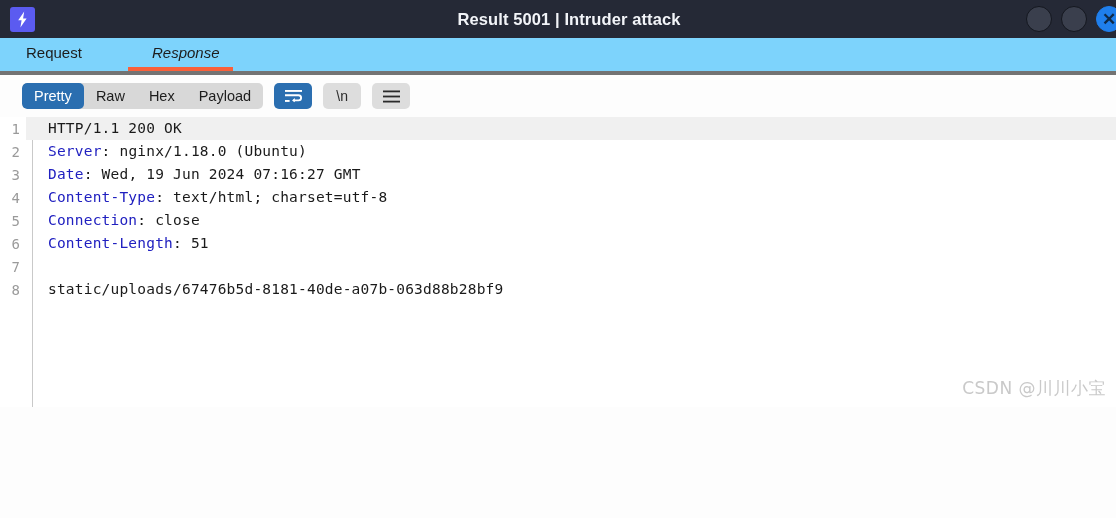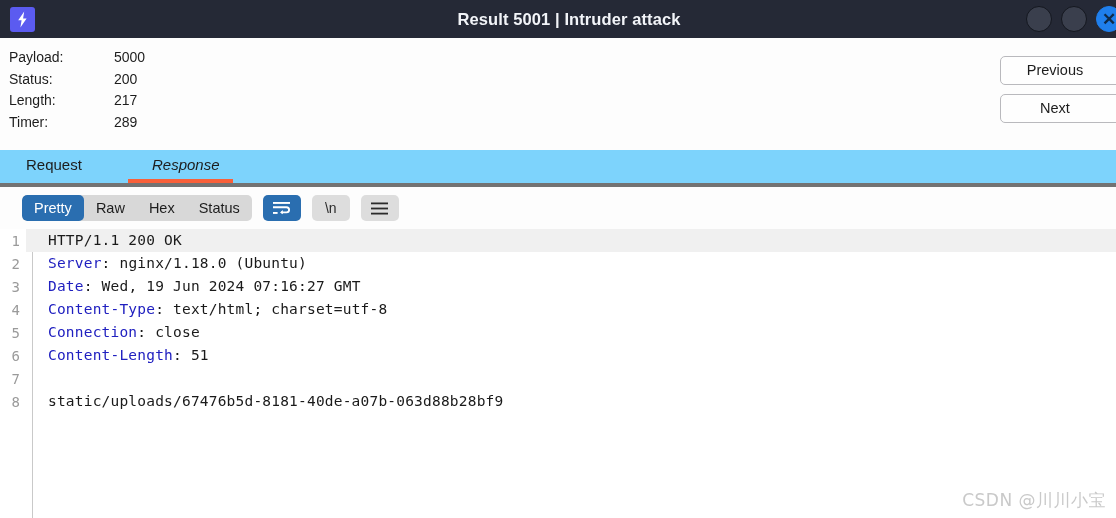--- a/index.html
+++ b/index.html
@@ -271,60 +271,33 @@
       </svg>
     </div>
     <div class="window-title">Result 5001 | Intruder attack</div>
     <div class="win-controls">
       <div class="win-btn"></div>
       <div class="win-btn"></div>
       <div class="win-btn close">✕</div>
     </div>
   </div>
 
-  <div class="meta-area">
-    <table class="meta-table">
-      <tbody>
-          <tr>
-        <td class="meta-label">Payload:</td>
-        <td class="meta-value">5000</td>
-      </tr>
-      <tr>
-        <td class="meta-label">Status:</td>
-        <td class="meta-value">200</td>
-      </tr>
-      <tr>
-        <td class="meta-label">Length:</td>
-        <td class="meta-value">217</td>
-      </tr>
-      <tr>
-        <td class="meta-label">Timer:</td>
-        <td class="meta-value">289</td>
-      </tr>
-    </tbody>
-      </table>
-
-    <div class="nav-buttons">
-      <div class="nav-btn">Previous</div>
-      <div class="nav-btn">Next</div>
-    </div>
-  </div>
 
   <div class="tabs">
     <div class="tab request">Request</div>
     <div class="tab response">Response</div>
     <div class="tab-underline"></div>
   </div>
 
   <div class="toolbar">
     <div class="seg-group">
       <div class="seg active">Pretty</div>
       <div class="seg">Raw</div>
       <div class="seg">Hex</div>
-      <div class="seg">Status</div>
+      <div class="seg">Payload</div>
     </div>
     <div class="icon-btn active">
       <svg width="19" height="14" viewBox="0 0 19 14" aria-hidden="true">
         <rect x="1" y="1" width="17" height="1.9" fill="#ffffff"></rect>
         <path d="M1 6.2 H14.5 a2.6 2.6 0 0 1 0 5.2 H9.2" stroke="#ffffff" stroke-width="1.9" fill="none"></path>
         <path d="M10.8 9.0 L8.0 11.4 L10.8 13.3 Z" fill="#ffffff"></path>
         <rect x="1" y="11" width="4.6" height="1.9" fill="#ffffff"></rect>
       </svg>
     </div>
     <div class="icon-btn">\n</div>

